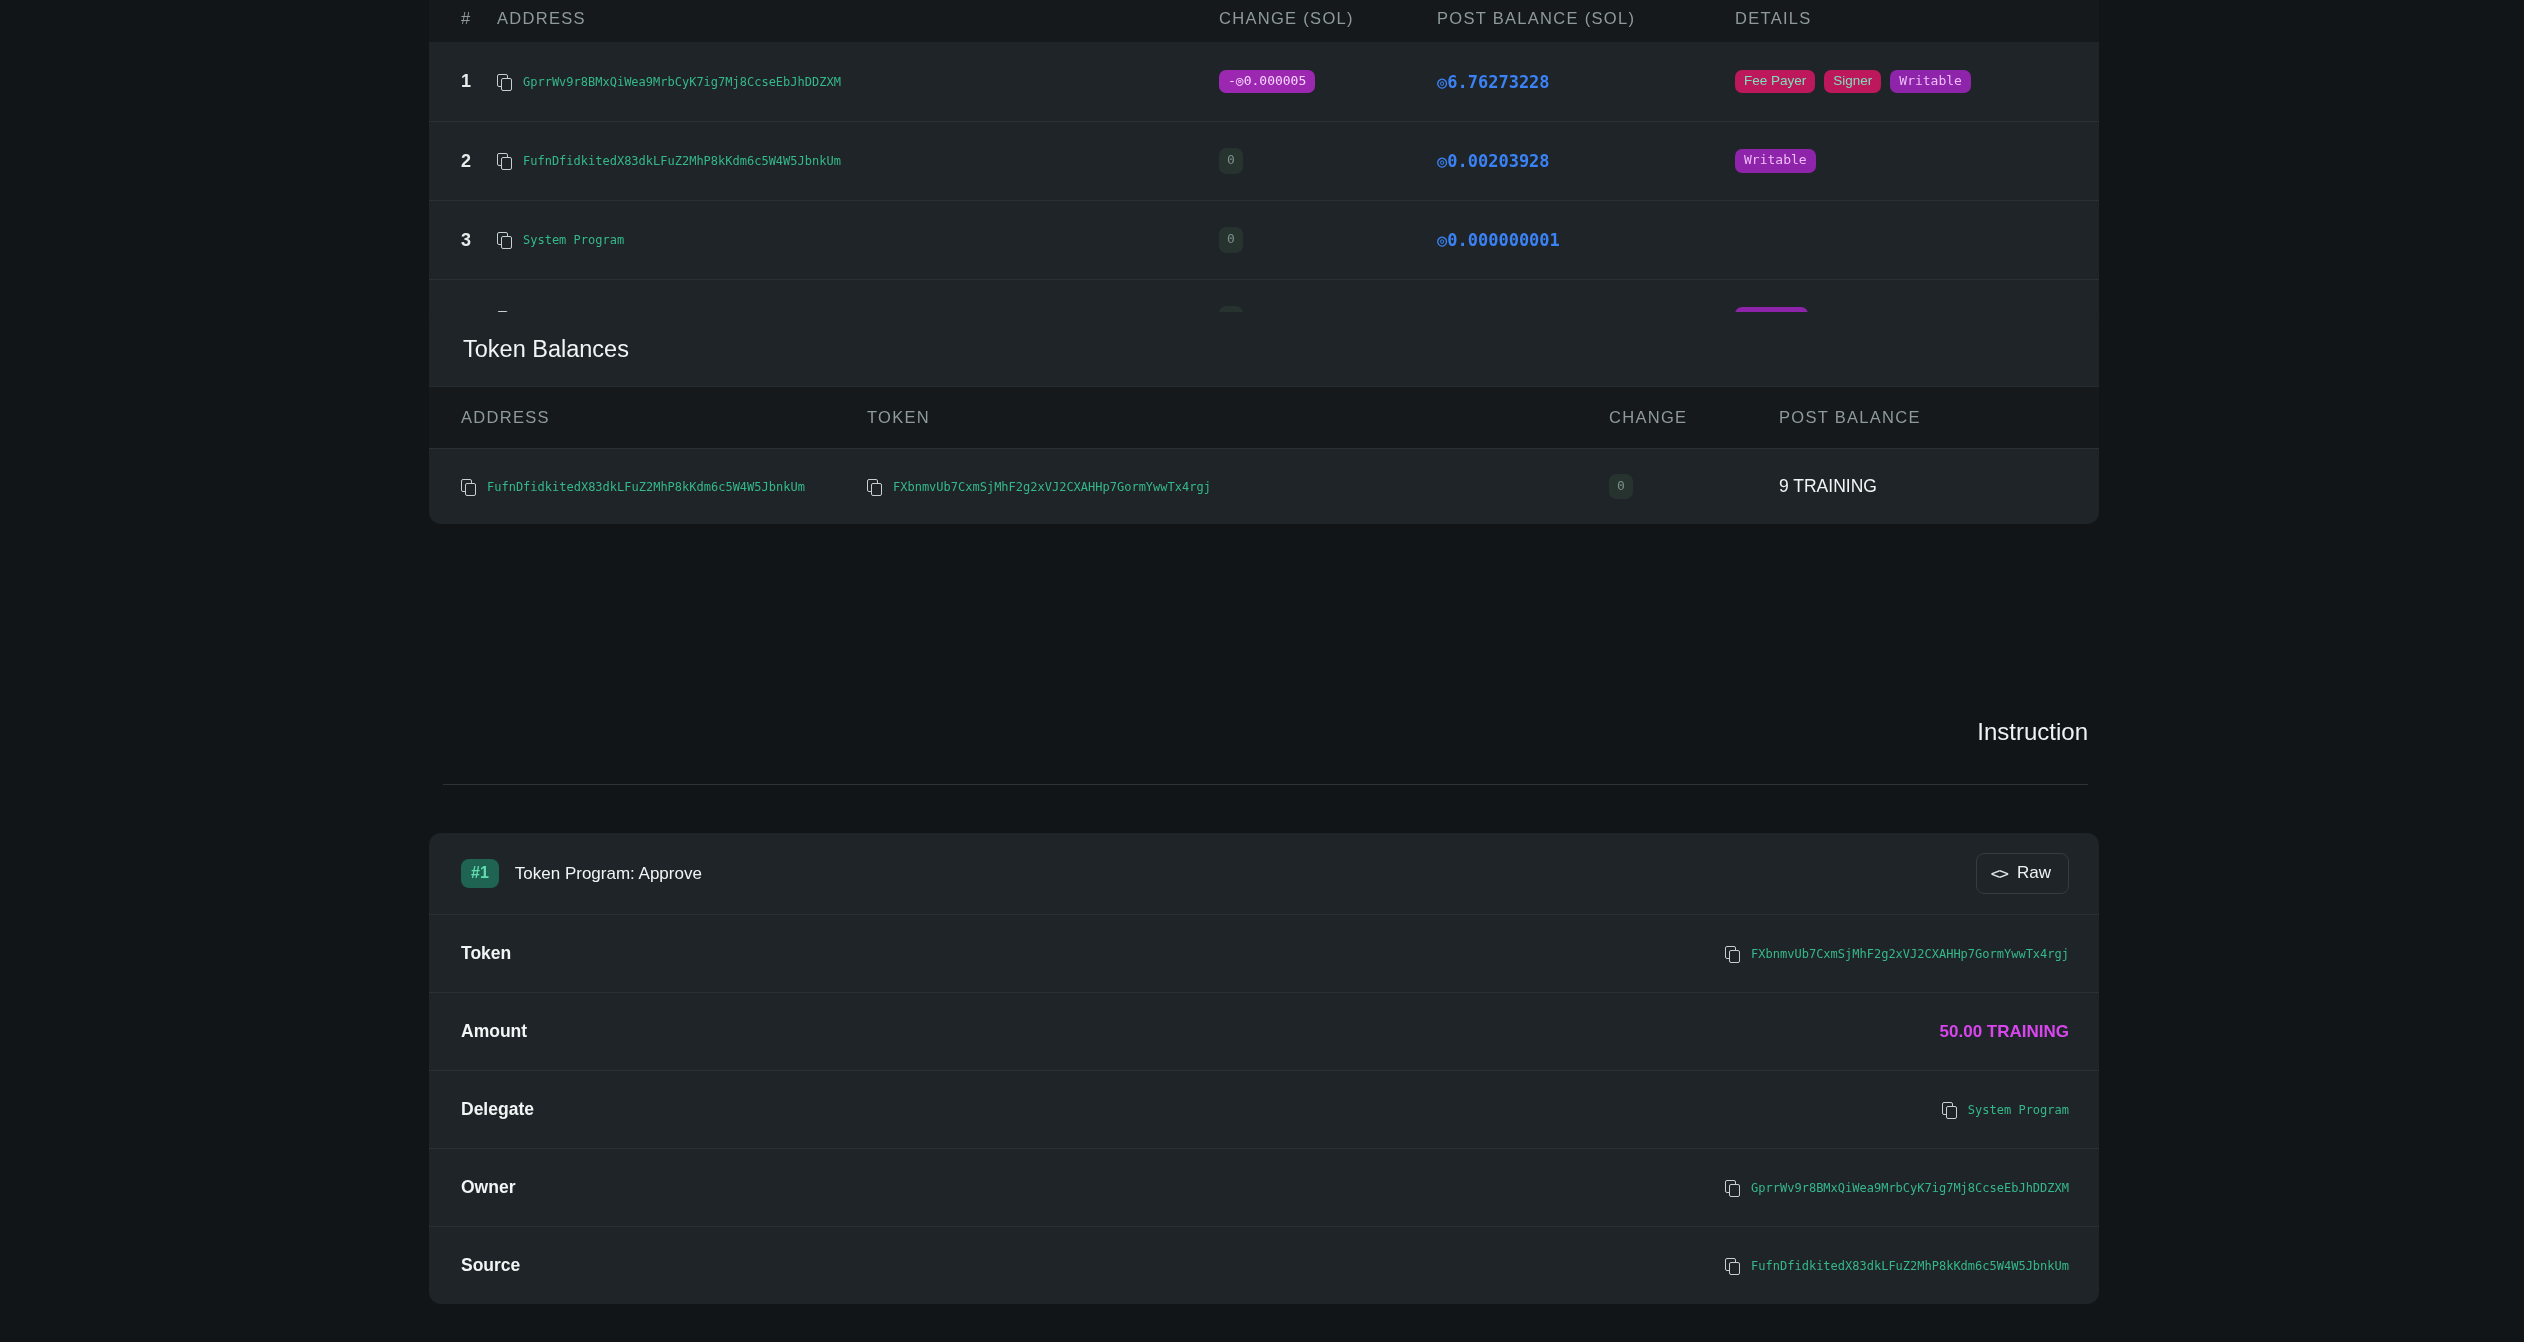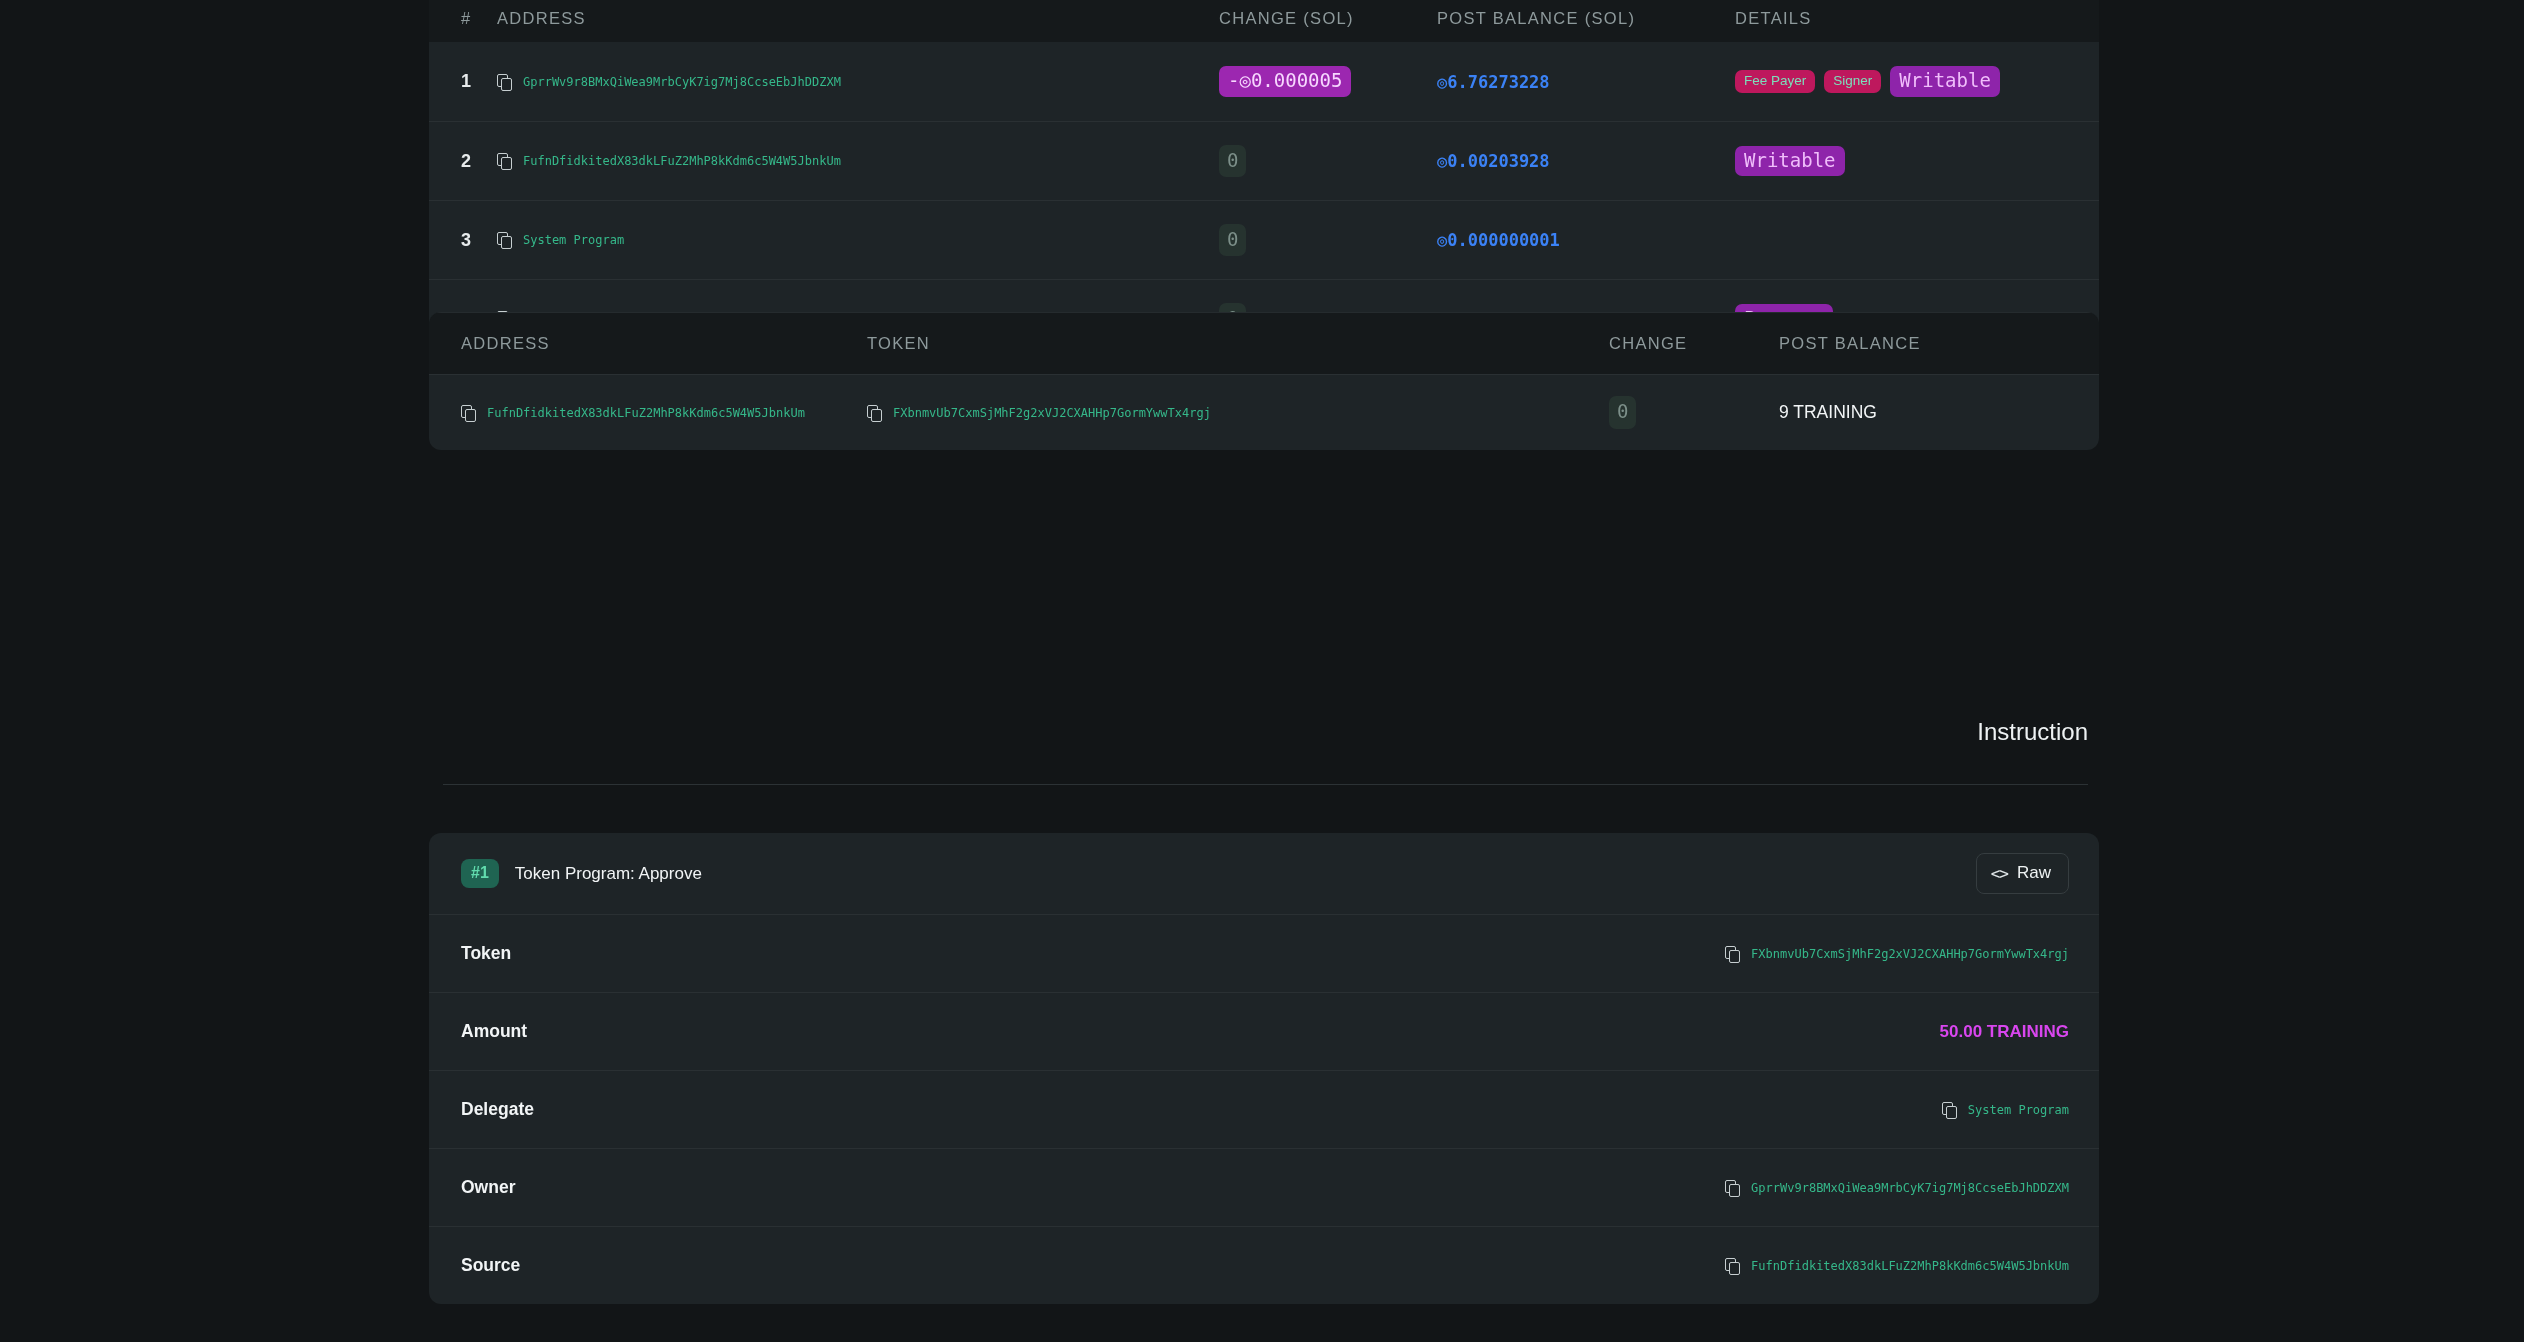--- a/index.html
+++ b/index.html
@@ -70,21 +70,21 @@
   .copy-ic::before, .copy-ic::after {
     content: ""; position: absolute; border: 1.6px solid #c7cfd1; border-radius: 2px;
   }
   .copy-ic::before { left: 0; top: 0; width: 9px; height: 11px; }
   .copy-ic::after  { left: 4px; top: 4px; width: 9px; height: 11px; background: #1e2427; }
 
   
   .pill {
     display: inline-flex; align-items: center; justify-content: center;
     border-radius: 7px; padding: 3px 9px 4px;
-    font-size: 19px; font-weight: 400; line-height: 1.25;
+    font-size: 13px; font-weight: 400; line-height: 1.25;
     font-family: "DejaVu Sans Mono", "Liberation Mono", monospace;
     white-space: nowrap;
   }
   .pill-neg   { background: #9c27b0; color: #f7d7ff; }
   .pill-zero  { background: #26332f; color: #7c8f89; min-width: 24px; padding: 4px 8px 5px; }
   .pill-green { background: #be185d; color: #7ce0bb; font-family: "Liberation Sans", sans-serif; font-size: 13.5px; }
   .pill-purp  { background: #8e24aa; color: #f0bdfb; font-family: "DejaVu Sans Mono", "Liberation Mono", monospace; }
 
   
   .tb-card { top: 312px; overflow: hidden; }
@@ -213,20 +213,23 @@
             <span class="balance">◎0.93408768</span>
           </div>
           <div class="c-det">
             <span class="pill pill-purp">Program</span>
           </div>
         </div>
       </div>
   </div>
 
   <div class="card tb-card">
+    <div class="tb-head">
+      <div class="tb-title">Token Balances</div>
+    </div>
     <div class="tb-thead">
       <div class="th" style="width:438px;padding-left:32px">ADDRESS</div>
       <div class="th" style="width:742px">TOKEN</div>
       <div class="th" style="width:170px">CHANGE</div>
       <div class="th" style="flex:1">POST BALANCE</div>
     </div>
     <div id="tb-body">
         <div class="tb-row">
           <div class="tbc-addr">
             <span class="copy-ic"></span>

